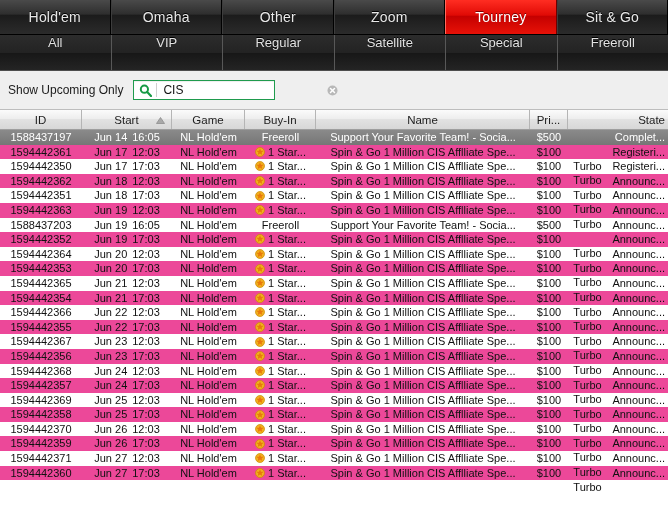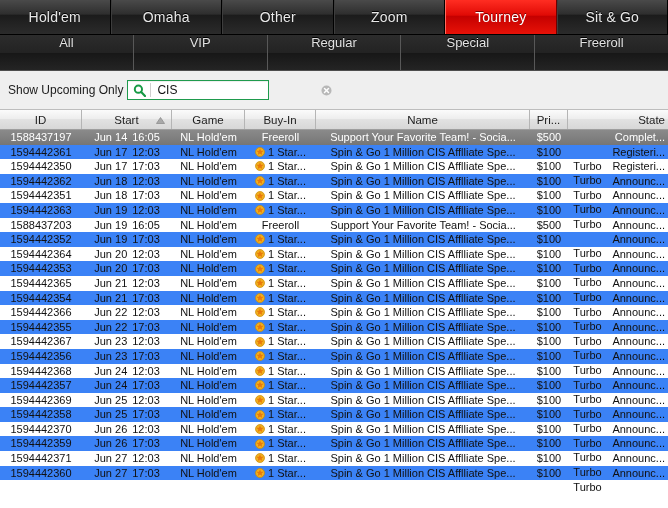--- a/index.html
+++ b/index.html
@@ -64,21 +64,21 @@
   .tab-s:last-child { border-right: none; }
 
   
   .filterbar {
     height: 39px;
     background: #efefef;
     border-bottom: 1px solid #bdbdbd;
     display: flex;
     align-items: center;
     padding-left: 8px;
-    gap: 4px;
+    gap: 10px;
   }
   .upcoming-label {
     font-size: 12px;
     color: #1a1a1a;
   }
   .search-wrap {
     position: relative;
     width: 142px;
     height: 20px;
     background: #ffffff;
@@ -145,21 +145,21 @@
   .tbody { background: #fff; }
   .tr {
     display: flex;
     height: 14.6px;
     font-size: 11px;
     color: #111111;
     align-items: center;
     cursor: default;
   }
   .tr.odd  { background: #ffffff; }
-  .tr.even { background: #3b82f6; }
+  .tr.even { background: #ec4899; }
   .tr.selected {
     background: linear-gradient(to bottom, #8a8a8a 0%, #767676 100%);
     color: #ffffff;
   }
   .td {
     overflow: hidden;
     white-space: nowrap;
     display: flex;
     align-items: center;
     height: 14.6px;
@@ -202,20 +202,23 @@
 
 <div class="tabbar-secondary" id="secondary-tabs">
     <div class="tab-s">
       <span>All</span>
     </div>
     <div class="tab-s">
       <span>VIP</span>
     </div>
     <div class="tab-s">
       <span>Regular</span>
+    </div>
+    <div class="tab-s">
+      <span>Satellite</span>
     </div>
     <div class="tab-s">
       <span>Special</span>
     </div>
     <div class="tab-s">
       <span>Freeroll</span>
     </div>
   </div>
 
 <div class="filterbar">

